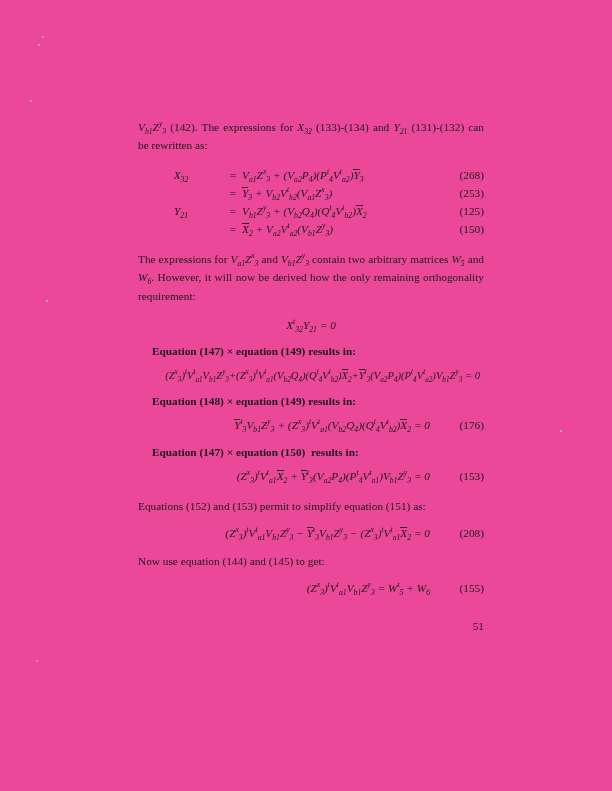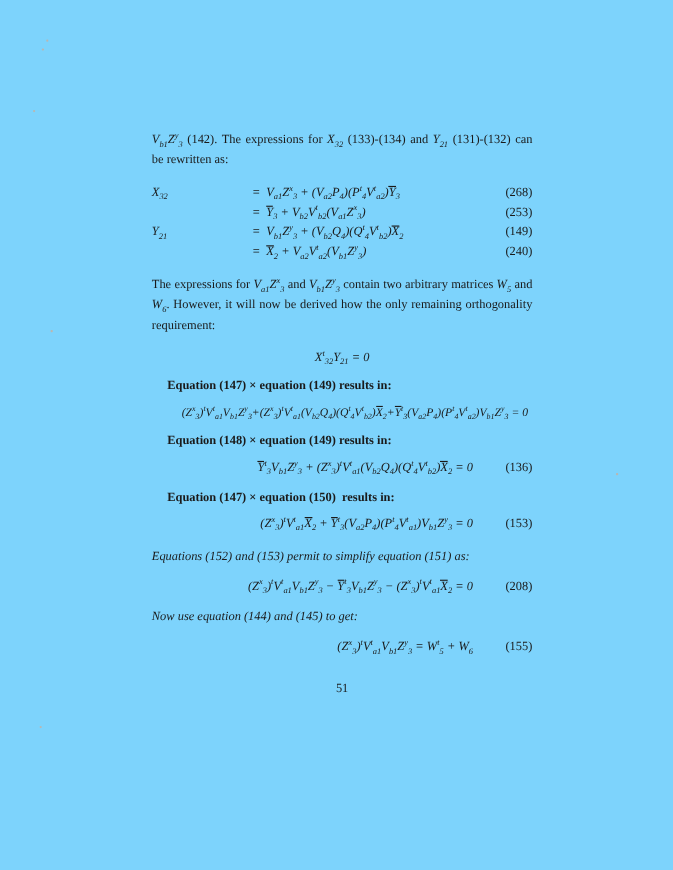--- a/index.html
+++ b/index.html
@@ -11,40 +11,40 @@
     width: 612px;
     height: 791px;
     position: relative;
     font-family: "Liberation Serif", serif;
     color: #1a1a1a;
     overflow: hidden;
   }
   .page {
     position: absolute;
     inset: 0;
-    background: #7dd3fc;
+    background: #ec4899;
   }
   .speck {
     position: absolute;
     background: #b9b7b2;
     border-radius: 50%;
   }
   .content {
     position: absolute;
     left: 138px;
     top: 118px;
     width: 346px;
   }
   .para {
     font-size: 11.3px;
     line-height: 1.62;
     text-align: justify;
     margin: 0 0 10px 0;
   }
-  .para.tight { margin-bottom: 6px; font-style: italic; }
+  .para.tight { margin-bottom: 6px; }
   i, .it { font-style: italic; }
   sub, sup {
     font-size: 68%;
     font-style: italic;
     line-height: 0;
   }
   .eqblock {
     margin: 12px 0 12px 0;
     width: 100%;
   }
@@ -52,21 +52,21 @@
     border-collapse: collapse;
     width: 100%;
     font-size: 11.3px;
   }
   table.eqn td {
     padding: 2.5px 0;
     vertical-align: baseline;
     white-space: nowrap;
   }
   td.lhs {
-    text-align: left;
+    text-align: center;
     width: 86px;
     font-style: italic;
   }
   td.eq {
     text-align: center;
     width: 18px;
     font-style: normal;
   }
   td.rhs {
     text-align: left;
@@ -164,29 +164,29 @@
             <span class="ov"><i>Y</i></span><sub>3</sub> + <i>V</i><sub>b2</sub><i>V</i><sup>t</sup><sub>b2</sub>(<i>V</i><sub>a1</sub><i>Z</i><sup>x</sup><sub>3</sub>)
           </td>
           <td class="num">(253)</td>
         </tr>
         <tr>
           <td class="lhs"><i>Y</i><sub>21</sub></td>
           <td class="eq">=</td>
           <td class="rhs">
             <i>V</i><sub>b1</sub><i>Z</i><sup>y</sup><sub>3</sub> + (<i>V</i><sub>b2</sub><i>Q</i><sub>4</sub>)(<i>Q</i><sup>t</sup><sub>4</sub><i>V</i><sup>t</sup><sub>b2</sub>)<span class="ov"><i>X</i></span><sub>2</sub>
           </td>
-          <td class="num">(149)</td>
+          <td class="num">(125)</td>
         </tr>
         <tr>
           <td class="lhs"></td>
           <td class="eq">=</td>
           <td class="rhs">
             <span class="ov"><i>X</i></span><sub>2</sub> + <i>V</i><sub>a2</sub><i>V</i><sup>t</sup><sub>a2</sub>(<i>V</i><sub>b1</sub><i>Z</i><sup>y</sup><sub>3</sub>)
           </td>
-          <td class="num">(240)</td>
+          <td class="num">(150)</td>
         </tr>
       </tbody>
         </table>
     </div>
 
     <p class="para">
       The expressions for <i>V</i><sub>a1</sub><i>Z</i><sup>x</sup><sub>3</sub> and <i>V</i><sub>b1</sub><i>Z</i><sup>y</sup><sub>3</sub> contain two arbitrary matrices <i>W</i><sub>5</sub> and <i>W</i><sub>6</sub>. However, it will now be derived how the only remaining orthogonality requirement:
     </p>
 
     <div class="centered-eq">
@@ -203,21 +203,21 @@
       </div>
     </div>
 
     <div class="resultline">
       Equation (148) <span style="font-weight:bold;">×</span> equation (149) results in:
     </div>
     <div class="single-eq">
       <div class="body">
         <span class="ov"><i>Y</i></span><sup>t</sup><sub>3</sub><i>V</i><sub>b1</sub><i>Z</i><sup>y</sup><sub>3</sub> + (<i>Z</i><sup>x</sup><sub>3</sub>)<sup>t</sup><i>V</i><sup>t</sup><sub>a1</sub>(<i>V</i><sub>b2</sub><i>Q</i><sub>4</sub>)(<i>Q</i><sup>t</sup><sub>4</sub><i>V</i><sup>t</sup><sub>b2</sub>)<span class="ov"><i>X</i></span><sub>2</sub> = 0
       </div>
-      <span class="tag">(136)</span>
+      <span class="tag">(176)</span>
     </div>
 
     <div class="resultline">
       Equation (147) <span style="font-weight:bold;">×</span> equation (150)&nbsp; results in:
     </div>
     <div class="single-eq">
       <div class="body">
         (<i>Z</i><sup>x</sup><sub>3</sub>)<sup>t</sup><i>V</i><sup>t</sup><sub>a1</sub><span class="ov"><i>X</i></span><sub>2</sub> + <span class="ov"><i>Y</i></span><sup>t</sup><sub>3</sub>(<i>V</i><sub>a2</sub><i>P</i><sub>4</sub>)(<i>P</i><sup>t</sup><sub>4</sub><i>V</i><sup>t</sup><sub>a1</sub>)<i>V</i><sub>b1</sub><i>Z</i><sup>y</sup><sub>3</sub> = 0
       </div>
       <span class="tag">(153)</span>
@@ -234,16 +234,16 @@
 
     <p class="para tight" style="">Now use equation (144) and (145) to get:</p>
 
     <div class="single-eq">
       <div class="body">
         (<i>Z</i><sup>x</sup><sub>3</sub>)<sup>t</sup><i>V</i><sup>t</sup><sub>a1</sub><i>V</i><sub>b1</sub><i>Z</i><sup>y</sup><sub>3</sub> = <i>W</i><sup>t</sup><sub>5</sub> + <i>W</i><sub>6</sub>
       </div>
       <span class="tag">(155)</span>
     </div>
 
-    <div class="pagenum" style="top:auto;position:relative;margin-top:26px;">51</div>
+    <div class="pagenum" style="top:auto;position:relative;margin-top:26px;text-align:right;">51</div>
 
   </div>
 </div>
 
 </body></html>

